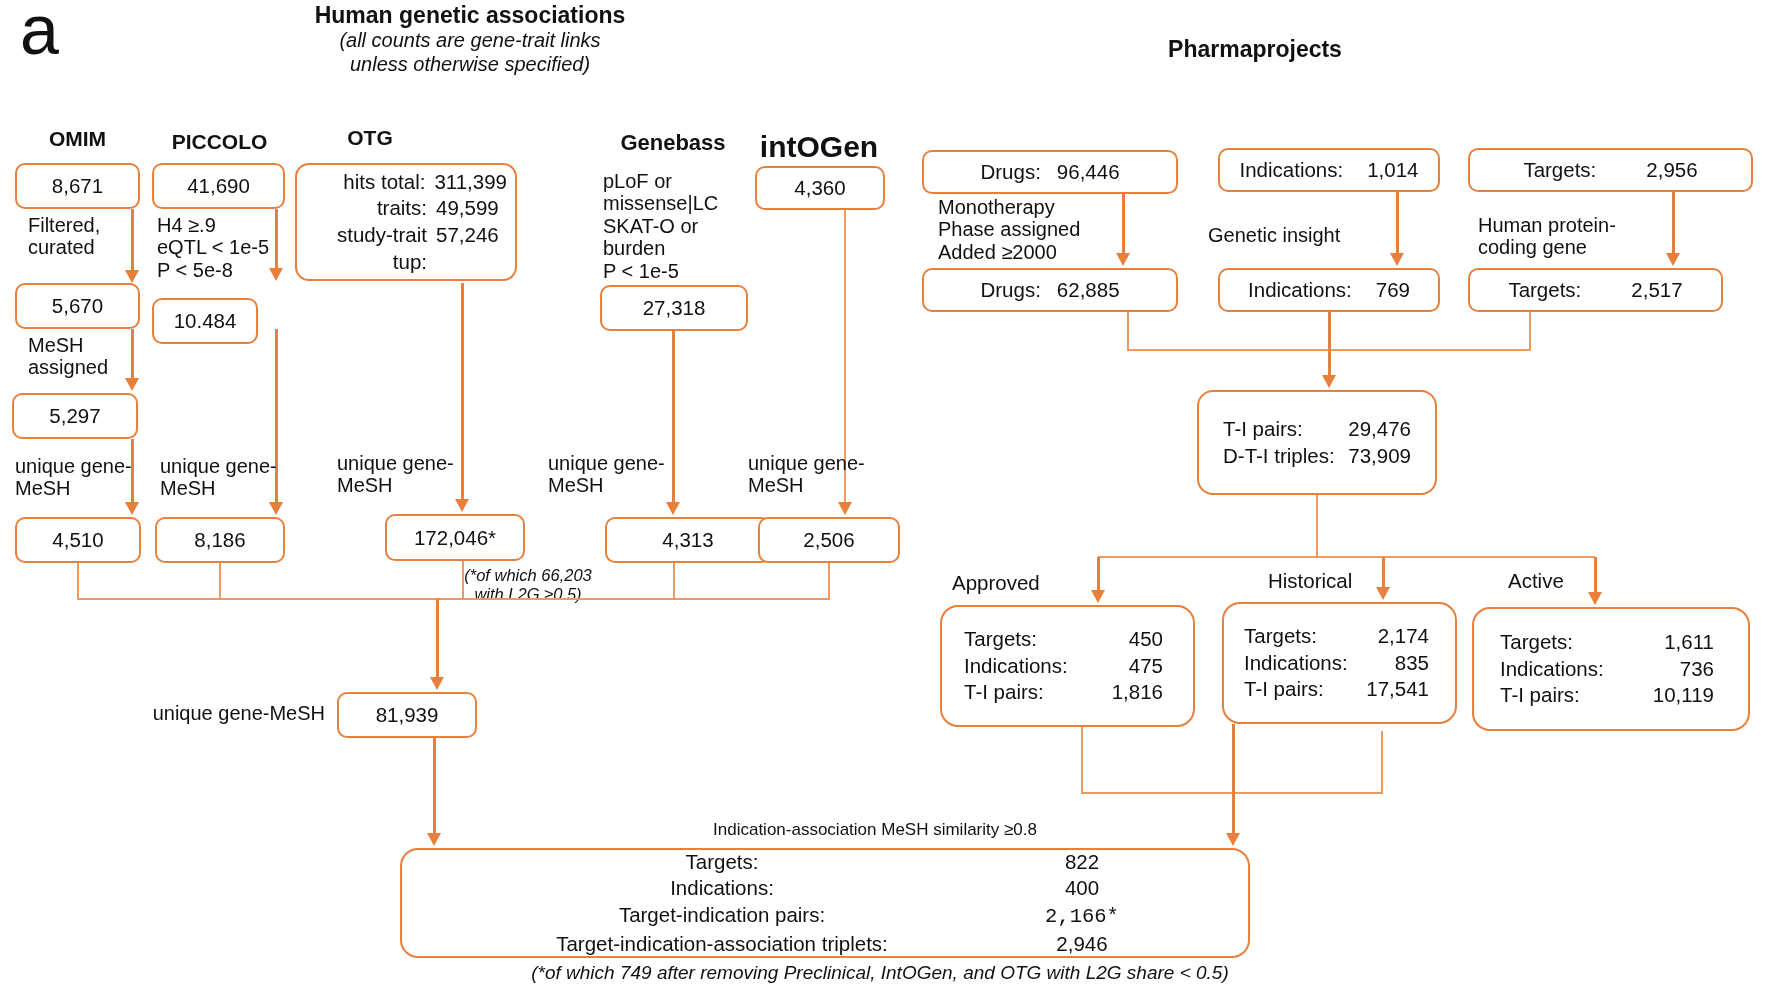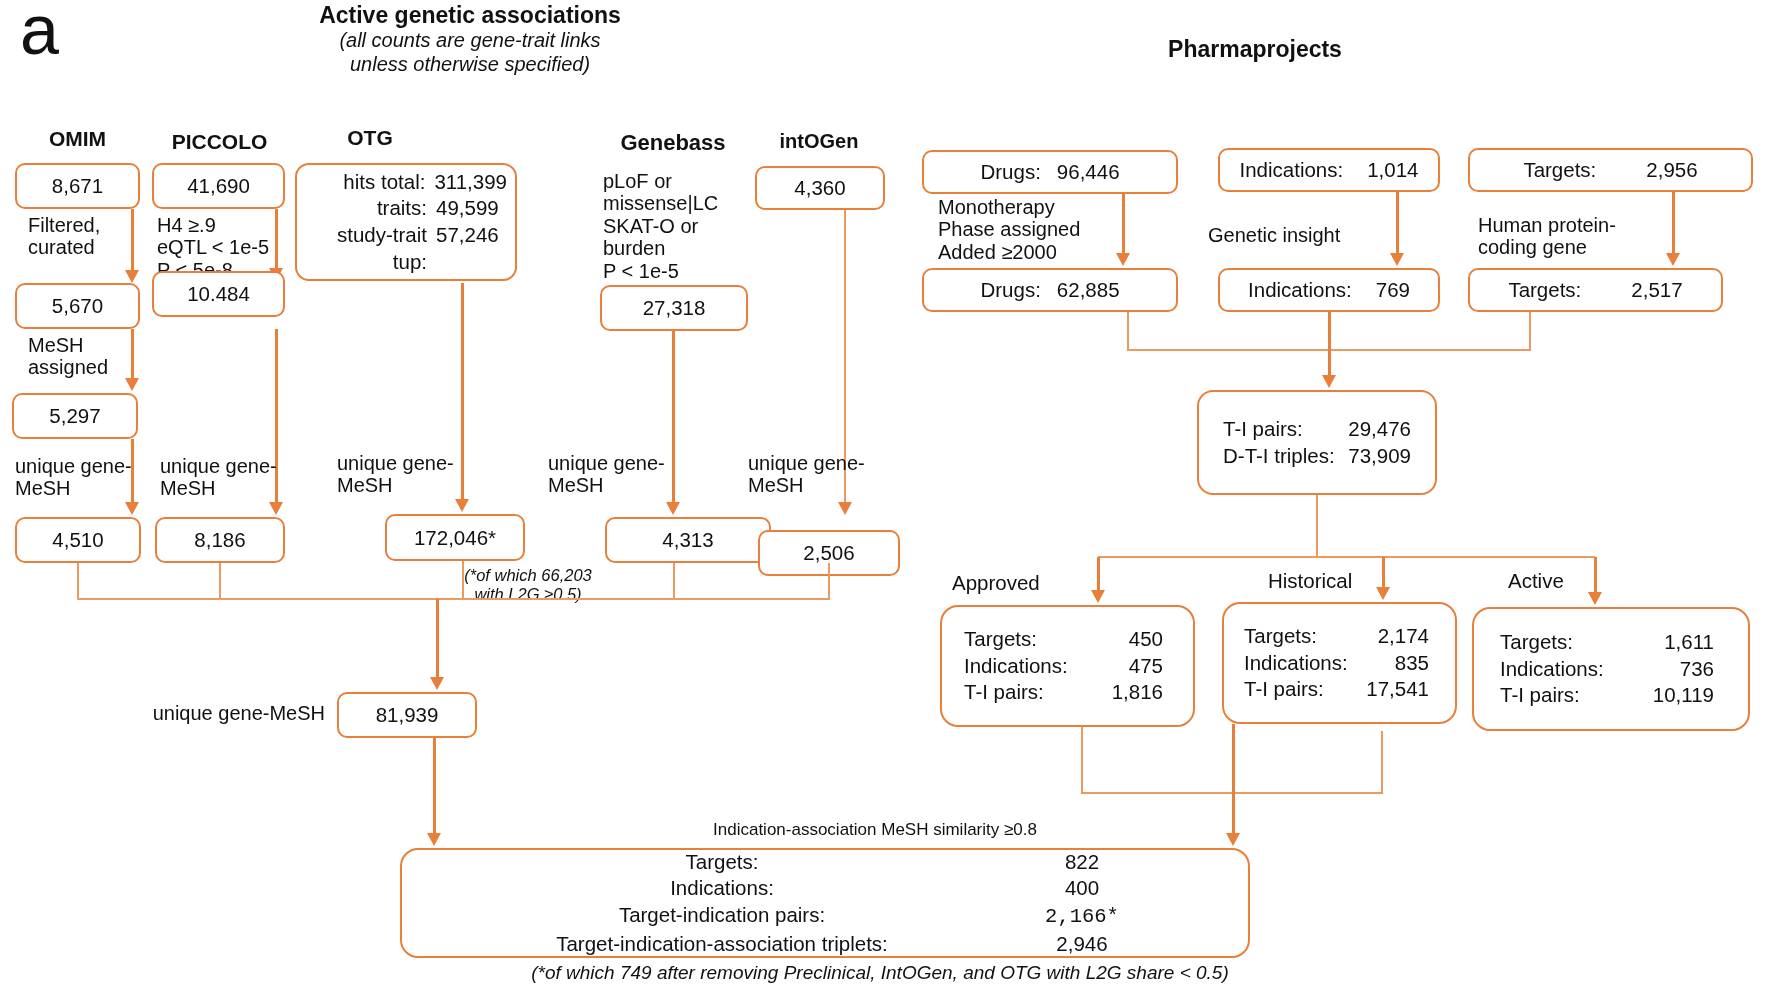--- a/index.html
+++ b/index.html
@@ -26,21 +26,21 @@
   .shaft { position:absolute; width:3px; background:var(--accent); }
   .ah { position:absolute; width:0; height:0; border-left:7px solid transparent;
         border-right:7px solid transparent; border-top:13px solid var(--accent); }
 </style>
 </head>
 <body>
 
 <div id="canvas">
 
   <div class="title" style="left:20px; top:-10px; font-size:70px; font-weight:400;">a</div>
-  <div class="title" style="left:250px; top:2px; width:440px;">Active genetic associations</div>
+  <div class="title" style="left:250px; top:2px; width:440px;">Human genetic associations</div>
   <div class="subtitle" style="left:250px; top:29px; width:440px;">(all counts are gene-trait links</div>
   <div class="subtitle" style="left:250px; top:53px; width:440px;">unless otherwise specified)</div>
   <div class="title" style="left:1065px; top:36px; width:380px;">Pharmaprojects</div>
 
   <div class="hdr" style="left:15px; top:127px; width:125px;">OMIM</div>
   <div class="box" style="left:15px; top:163px; width:125px; height:46px;">
       <span>8,671</span>
     </div>
   <div class="lbl" style="left:28px; top:214px;">Filtered,
 curated</div>
@@ -66,21 +66,21 @@
 
   <div class="hdr" style="left:152px; top:130px; width:135px;">PICCOLO</div>
   <div class="box" style="left:152px; top:163px; width:133px; height:46px;">
       <span>41,690</span>
     </div>
   <div class="lbl" style="left:157px; top:214px;">H4 ≥.9
 eQTL &lt; 1e-5
 P &lt; 5e-8</div>
   <div class="shaft" style="left:274.5px; top:209px; height:60px;"></div>
   <div class="ah" style="left:269px; top:268px;"></div>
-  <div class="box" style="left:152px; top:271px; width:133px; height:46px;">
+  <div class="box" style="left:152px; top:298px; width:106px; height:46px;">
       <span>10.484</span>
     </div>
   <div class="shaft" style="left:274.5px; top:329px; height:175px;"></div>
   <div class="ah" style="left:269px; top:502px;"></div>
   <div class="lbl" style="left:160px; top:455px;">unique gene-
 MeSH</div>
   <div class="box" style="left:155px; top:517px; width:130px; height:46px;">
       <span>8,186</span>
     </div>
 
@@ -119,29 +119,29 @@
       <span>27,318</span>
     </div>
   <div class="shaft" style="left:671.5px; top:331px; height:173px;"></div>
   <div class="ah" style="left:666px; top:502px;"></div>
   <div class="lbl" style="left:548px; top:452px;">unique gene-
 MeSH</div>
   <div class="box" style="left:605px; top:517px; width:166px; height:46px;">
       <span>4,313</span>
     </div>
 
-  <div class="hdr" style="left:750px; top:130px; width:138px; font-size:20px;">intOGen</div>
+  <div class="hdr" style="left:750px; top:130px; width:138px; font-size:30px;">intOGen</div>
   <div class="box" style="left:755px; top:166px; width:130px; height:44px;">
       <span>4,360</span>
     </div>
   <div class="vline" style="left:844px; top:210px; height:294px;"></div>
   <div class="ah" style="left:838px; top:502px;"></div>
   <div class="lbl" style="left:748px; top:452px;">unique gene-
 MeSH</div>
-  <div class="box" style="left:758px; top:517px; width:142px; height:46px;margin-top:13px;">
+  <div class="box" style="left:758px; top:517px; width:142px; height:46px;">
       <span>2,506</span>
     </div>
 
   <div class="vline" style="left:77px; top:563px; height:37px;"></div>
   <div class="vline" style="left:219px; top:563px; height:37px;"></div>
   <div class="vline" style="left:462px; top:561px; height:39px;"></div>
   <div class="vline" style="left:673px; top:563px; height:37px;"></div>
   <div class="vline" style="left:828px; top:563px; height:37px;"></div>
   <div class="hline" style="left:77px; top:598px; width:753px;"></div>
   <div class="shaft" style="left:435.5px; top:599px; height:80px;"></div>

